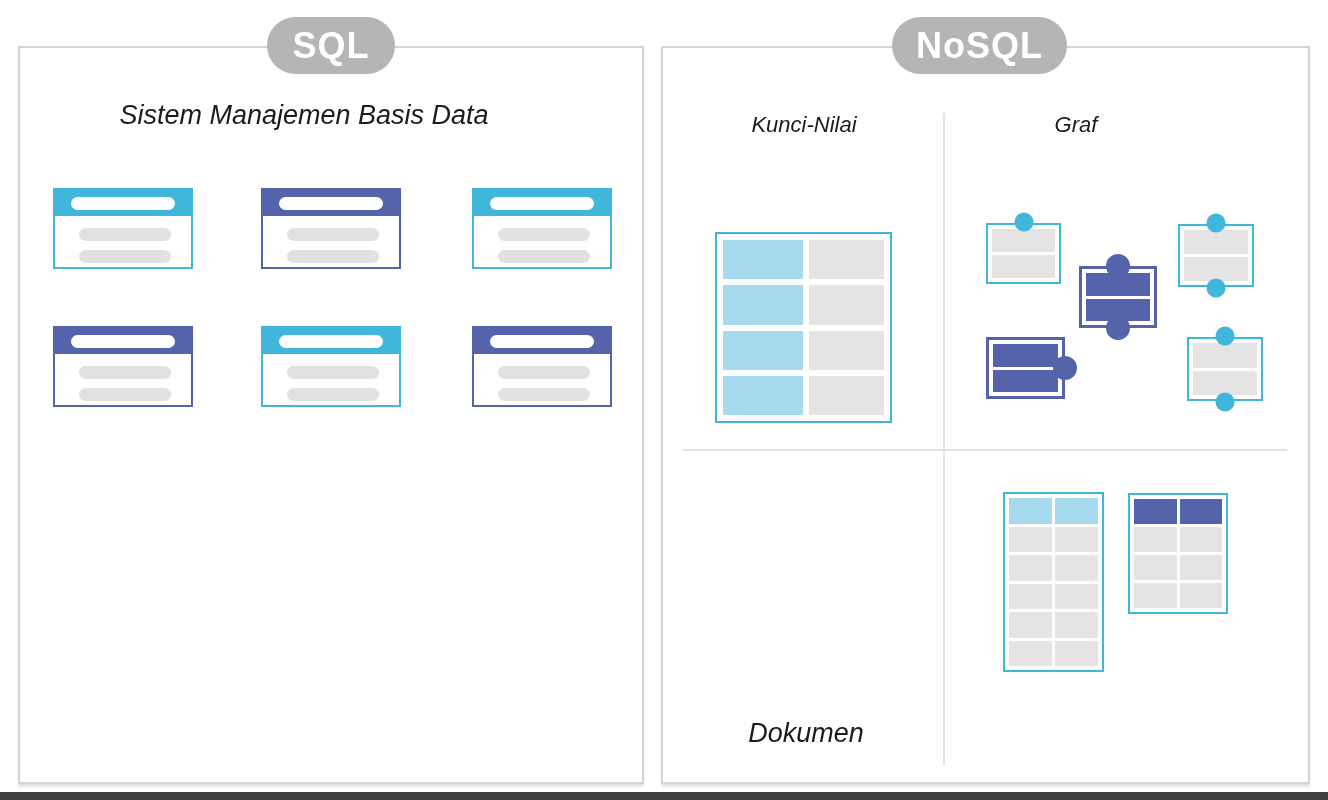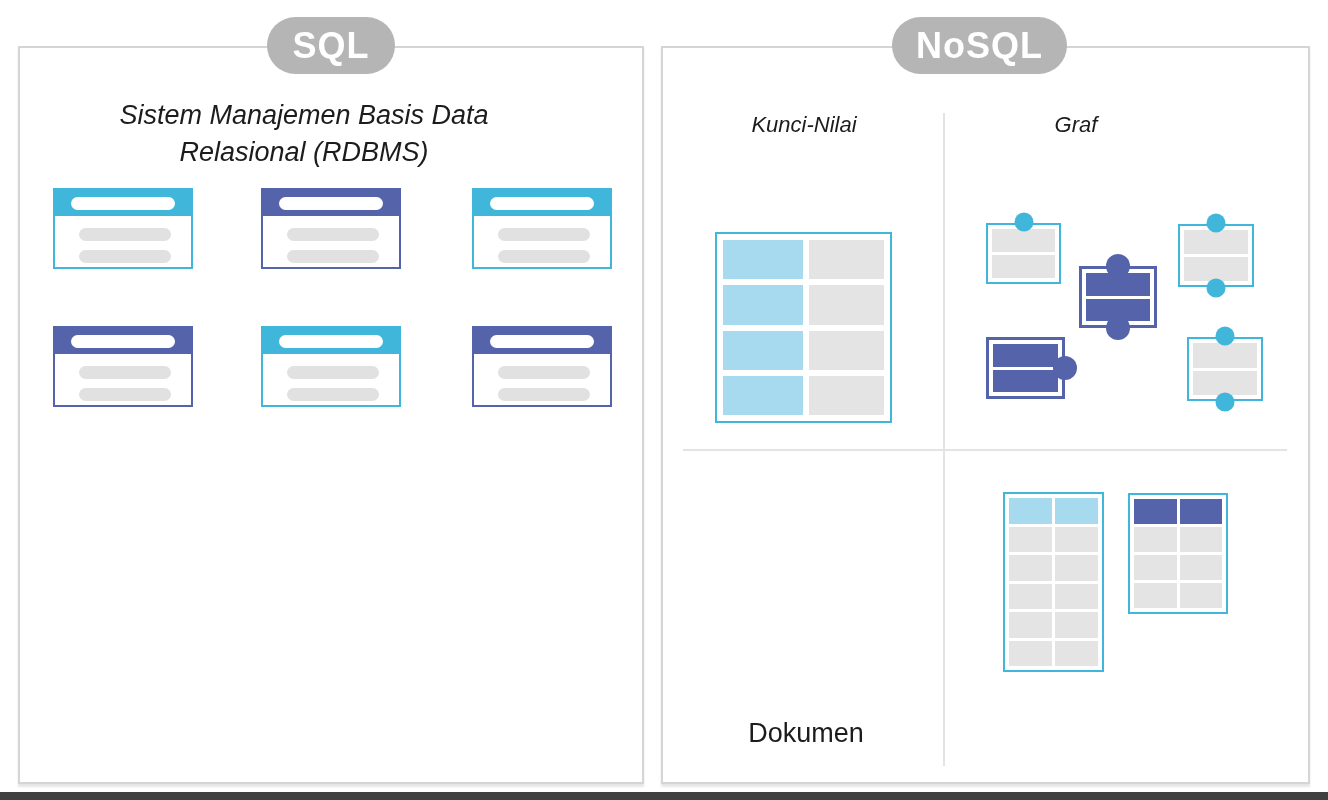--- a/index.html
+++ b/index.html
@@ -29,21 +29,21 @@
   .er-table.cyan{border:2px solid var(--cyan);}
   .er-table.cyan .er-head{background:var(--cyan);}
   .er-table.indigo{border:2px solid var(--indigo);}
   .er-table.indigo .er-head{background:var(--indigo);}
   .er-head{height:26px;display:flex;align-items:center;justify-content:center;}
   .er-pill{width:104px;height:13px;border-radius:7px;background:#fff;}
   .er-body{padding:12px 0 0 24px;}
   .er-bar{width:92px;height:13px;border-radius:7px;background:var(--bar-gray);margin-bottom:9px;}
 
   
-  .quad-label{position:absolute;color:var(--text);white-space:nowrap;transform:translateX(-50%);z-index:2;}
+  .quad-label{position:absolute;color:var(--text);white-space:nowrap;transform:translateX(-50%);z-index:2;font-style:italic;}
   .quad-label.top{font-style:italic;font-weight:500;font-size:22px;top:112px;}
   .quad-label.bottom{font-size:27px;top:718px;}
   .divider-v{position:absolute;left:943px;top:113px;width:2px;height:653px;background:var(--divider);z-index:1;}
   .divider-h{position:absolute;left:683px;top:449px;width:604px;height:2px;background:var(--divider);z-index:1;}
 
   
   .kv-table{position:absolute;left:715px;top:232px;width:177px;height:191px;border:2.5px solid var(--cyan);
     background:#fff;box-sizing:border-box;padding:6px;display:grid;grid-template-columns:1.08fr 1fr;
     grid-auto-rows:1fr;gap:6px;z-index:2;}
   .kv-cell.key{background:var(--light-blue);}
@@ -160,21 +160,20 @@
     <g>
       <path class="doc-shape" d="M835,632 H867 L881,646 V693 H835 Z"></path>
         <path class="doc-shape" d="M867,632 V646 H881"></path>
       <circle class="doc-dot" cx="835" cy="664" r="8.5"></circle>
     </g>
   </svg>
 
   <section class="panel panel-sql"></section>
   <div class="sql-title">
     <div>Sistem Manajemen Basis Data</div>
-    <div>Relasional (RDBMS)</div>
   </div>
   <div id="er-tables">
       <div class="er-table cyan" style="left: 53px; top: 188px;">
         <div class="er-head">
           <div class="er-pill"></div>
         </div>
         <div class="er-body">
           <div class="er-bar"></div>
           <div class="er-bar"></div>
         </div>

